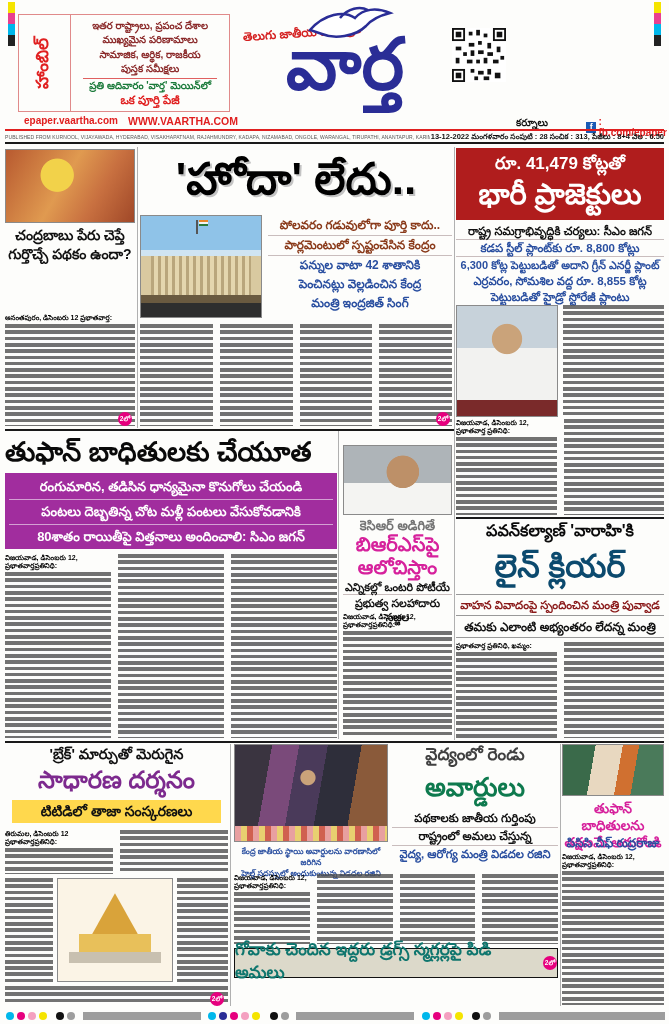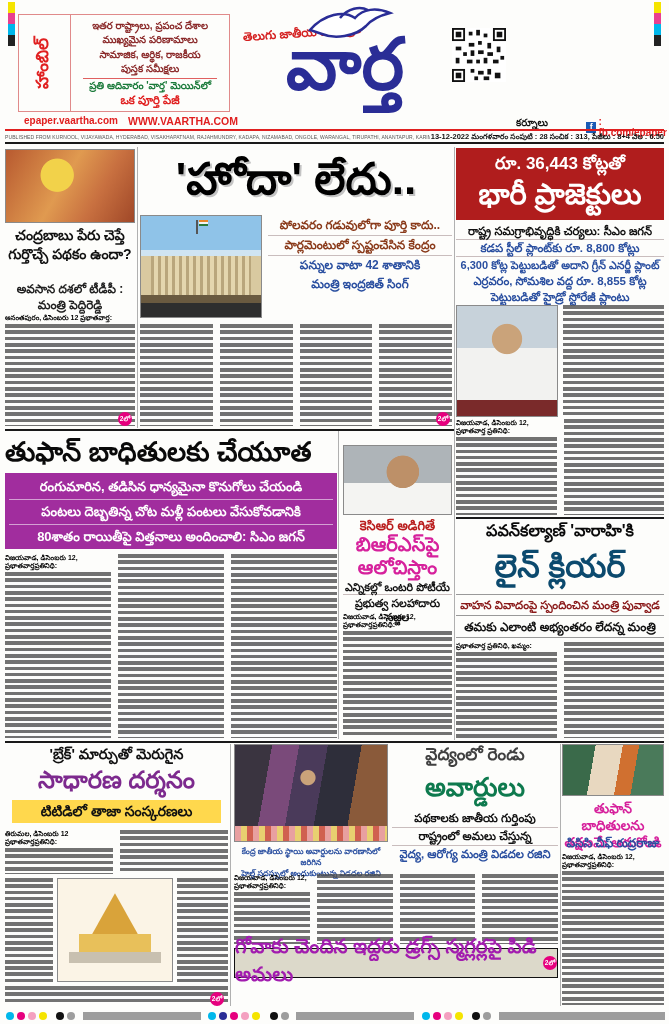--- a/index.html
+++ b/index.html
@@ -116,38 +116,38 @@
   <div class="abs b" style="left:420px;top:132px;width:244px;font-size:7.5px;color:#111;text-align:right;">13-12-2022 మంగళవారం సంపుటి : 28 సంచిక : 313, పేజీలు : 8+4 వెల : 6.50</div>
   <div class="abs ruleh" style="left:5px;top:142px;width:659px;height:2px;"></div>
 
   <div class="abs hairv" style="left:137px;top:147px;height:281px;"></div>
   <div class="abs hairv" style="left:454px;top:147px;height:593px;"></div>
 
   <div class="abs photo" style="left:5px;top:149px;width:130px;height:74px;background:
        radial-gradient(circle at 40% 35%, #f2d24a 0 18%, rgba(0,0,0,0) 19%),
        linear-gradient(120deg,#b85a30,#e09a50 45%,#c87040 70%,#a04828);"></div>
   <div class="abs c b" style="left:5px;top:226px;width:130px;font-size:14px;line-height:18.5px;color:#101010;">చంద్రబాబు పేరు చెప్తే గుర్తొచ్చే పథకం ఉందా?</div>
-  <div class="abs c b" style="left:5px;top:282px;width:130px;font-size:12px;line-height:15.5px;color:#222;">అవసాన దశలో టీడీపీ : మంత్రి పెద్దిరెడ్డి</div>
   <div class="abs" style="left:5px;top:314px;width:130px;height:112px;display:flex;flex-direction:column;">
     <span class="dl">అనంతపురం, డిసెంబరు 12 ప్రభాతవార్త:</span>
     <div class="ft" style="flex:1;"></div>
   </div>
   <div class="abs pbadge" style="left:118px;top:412px;">2లో</div>
 
   <div class="abs c b" style="left:140px;top:148px;width:312px;height:64px;font-size:44px;line-height:62px;color:#000;text-shadow:2px 2px 0 #c4c4c4;overflow:hidden;">'హోదా' లేదు..</div>
   <div class="abs photo" style="left:140px;top:215px;width:122px;height:103px;background:
        linear-gradient(to bottom,#8fc3e8 0 34%,#cfe4f2 34% 40%,#d9c9a0 40% 78%,#6a5a40 78% 86%,#2e2e2e 86%);overflow:hidden;">
     <div style="position:absolute;left:8%;top:40%;width:84%;height:38%;background:repeating-linear-gradient(to right,#b9a67c 0 3px,#e4d6ae 3px 7px);"></div>
     <div style="position:absolute;left:46%;top:4%;width:2px;height:14%;background:#555;"></div>
     <div style="position:absolute;left:48%;top:4%;width:9px;height:6px;background:linear-gradient(to bottom,#e8862a 0 33%,#f4f4f4 33% 66%,#2a7a3a 66%);"></div>
   </div>
   <div class="abs" style="left:268px;top:216px;width:184px;">
     <div class="c b sepline" style="font-size:12px;line-height:19px;color:#8a3a1a;">పోలవరం గడువులోగా పూర్తి కాదు..</div>
     <div class="c b sepline" style="font-size:12px;line-height:19px;color:#8a3a1a;">పార్లమెంటులో స్పష్టంచేసిన కేంద్రం</div>
     <div class="c b" style="font-size:12px;line-height:19px;color:#2a4fa0;">పన్నుల వాటా 42 శాతానికి</div>
+    <div class="c b" style="font-size:12px;line-height:19px;color:#2a4fa0;">పెంచినట్లు వెల్లడించిన కేంద్ర</div>
     <div class="c b" style="font-size:12px;line-height:19px;color:#2a4fa0;">మంత్రి ఇంద్రజిత్ సింగ్</div>
   </div>
   <div class="abs" style="left:140px;top:324px;width:312px;height:102px;">
     <div class="cols">
       <div>
           <div class="ft"></div>
         </div>
       <div>
           <div class="ft"></div>
         </div>
@@ -155,21 +155,21 @@
           <div class="ft"></div>
         </div>
       <div>
           <div class="ft"></div>
         </div>
     </div>
   </div>
   <div class="abs pbadge" style="left:436px;top:412px;">2లో</div>
 
   <div class="abs" style="left:456px;top:148px;width:208px;height:72px;background:#b01d1d;color:#fff;padding-top:5px;">
-    <div class="c b" style="font-size:17px;line-height:22px;">రూ. 36,443 కోట్లతో</div>
+    <div class="c b" style="font-size:17px;line-height:22px;">రూ. 41,479 కోట్లతో</div>
     <div class="c b" style="font-size:29px;line-height:38px;">భారీ ప్రాజెక్టులు</div>
   </div>
   <div class="abs" style="left:456px;top:223px;width:208px;">
     <div class="c b sepline" style="font-size:11.5px;line-height:16px;color:#111;">రాష్ట్ర సమగ్రాభివృద్ధికి చర్యలు: సీఎం జగన్</div>
     <div class="c b sepline" style="font-size:11.5px;line-height:16px;color:#2a4fa0;">కడప స్టీల్ ప్లాంట్‌కు రూ. 8,800 కోట్లు</div>
     <div class="c b" style="font-size:11px;line-height:16px;color:#2a4fa0;">6,300 కోట్ల పెట్టుబడితో అదాని గ్రీన్ ఎనర్జీ ప్లాంట్</div>
     <div class="c b" style="font-size:11.5px;line-height:16px;color:#2a4fa0;">ఎర్రవరం, సోమశిల వద్ద రూ. 8,855 కోట్ల</div>
     <div class="c b" style="font-size:11.5px;line-height:16px;color:#2a4fa0;">పెట్టుబడితో హైడ్రో స్టోరేజీ ప్లాంటు</div>
   </div>
   <div class="abs photo" style="left:456px;top:305px;width:102px;height:112px;background:
@@ -208,21 +208,21 @@
         </div>
       <div>
           <div class="ft"></div>
         </div>
     </div>
   </div>
 
   <div class="abs photo" style="left:343px;top:445px;width:109px;height:70px;background:
        radial-gradient(circle at 55% 38%, #bd9068 0 22%, rgba(0,0,0,0) 23%),
        linear-gradient(to bottom,#aeb4b8 0 55%,#f4f4f2 55%);"></div>
-  <div class="abs c b" style="left:343px;top:518px;width:109px;font-size:13px;color:#b91c1c;">కెసిఆర్ అడిగితే</div>
+  <div class="abs c b" style="left:343px;top:518px;width:109px;font-size:13px;color:#737373;">కెసిఆర్ అడిగితే</div>
   <div class="abs c b" style="left:343px;top:533px;width:109px;font-size:19.5px;line-height:23px;color:#d6219c;">
     <span>బిఆర్ఎస్‌పై</span><br>
     <span>ఆలోచిస్తాం</span>
   </div>
   <div class="abs c b sepline" style="left:343px;top:580px;width:109px;font-size:11px;line-height:14px;color:#111;">ఎన్నికల్లో ఒంటరి పోటీయే</div>
   <div class="abs c b" style="left:343px;top:596px;width:109px;font-size:11px;line-height:14px;color:#111;">ప్రభుత్వ సలహాదారు సజ్జల</div>
   <div class="abs" style="left:343px;top:613px;width:109px;height:125px;display:flex;flex-direction:column;">
     <span class="dl">విజయవాడ, డిసెంబరు 12, ప్రభాతవార్తప్రతినిధి:</span>
     <div class="ft" style="flex:1;"></div>
   </div>
@@ -300,21 +300,21 @@
       <div>
           <div class="ft"></div>
         </div>
       <div>
           <div class="ft"></div>
         </div>
     </div>
   </div>
 
   <div class="abs" style="left:234px;top:948px;width:324px;height:30px;background:#dcd9ca;border:1.5px solid #111;display:flex;align-items:center;justify-content:center;gap:5px;">
-    <span class="b" style="font-size:20px;color:#a21caf;">గోవాకు చెందిన ఇద్దరు డ్రగ్స్ స్మగ్లర్లపై పిడి అమలు</span>
+    <span class="b" style="font-size:17px;color:#0f766e;">గోవాకు చెందిన ఇద్దరు డ్రగ్స్ స్మగ్లర్లపై పిడి అమలు</span>
     <span class="pbadge">2లో</span>
   </div>
 
   <div class="abs photo" style="left:562px;top:744px;width:102px;height:52px;background:
        linear-gradient(100deg,#3a6a4a 0 30%,#e8d8c0 30% 55%,#d07030 55% 70%,#4a7a5a 70%);"></div>
   <div class="abs c b" style="left:562px;top:800px;width:102px;font-size:13.5px;line-height:17px;color:#d6219c;">
     <span>తుఫాన్ బాధితులను</span><br>
     <span>తక్షణమే ఆదుకోండి</span>
   </div>
   <div class="abs c b" style="left:562px;top:836px;width:102px;font-size:12px;color:#2a4fa0;">పిసిసి చీఫ్ రుద్రరాజు</div>

